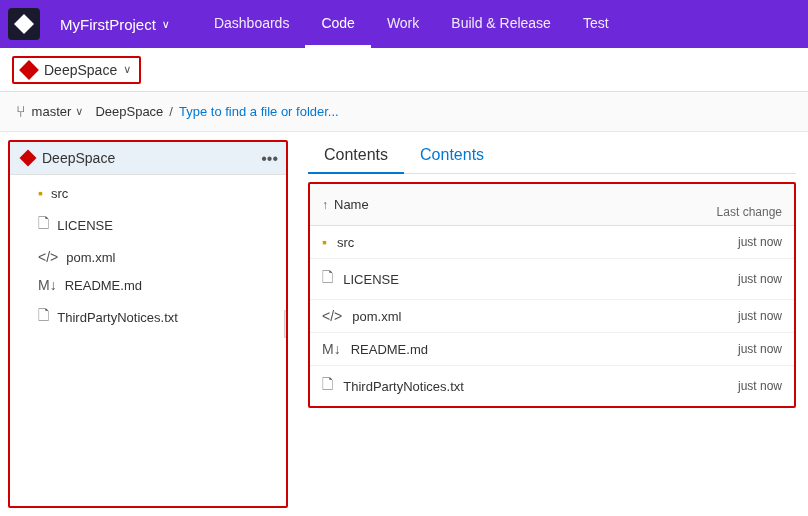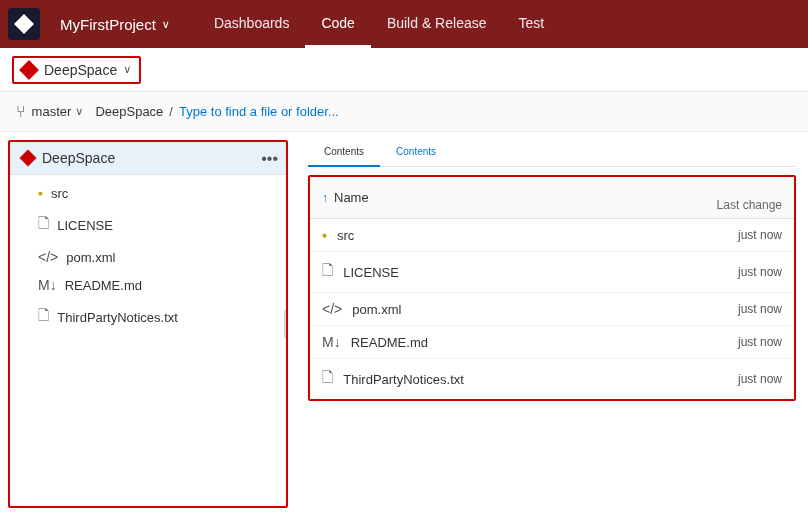--- a/index.html
+++ b/index.html
@@ -1,20 +1,20 @@
 <!DOCTYPE html>
 <html><head>
   <meta charset="utf-8">
   <style>
     * { box-sizing: border-box; margin: 0; padding: 0; }
     body { font-family: 'Segoe UI', Arial, sans-serif; font-size: 14px; background: #fff; width: 808px; height: 516px; overflow: hidden; }
 
     
     .top-nav {
-      background: #7f1d1d;
+      background: #6d28d9;
       display: flex;
       align-items: center;
       height: 48px;
       padding: 0 8px;
       color: #fff;
     }
     .top-nav .logo {
       width: 32px; height: 32px;
       background: #1a1a2e;
       border-radius: 4px;
@@ -223,21 +223,21 @@
     }
     .panel-tabs {
       display: flex;
       align-items: center;
       border-bottom: 1px solid #e0e0e0;
       margin-bottom: 8px;
     }
     .panel-tab {
       padding: 6px 16px 8px;
       cursor: pointer;
-      font-size: 10px;
+      font-size: 16px;
       color: #0078d4;
       border-bottom: 2px solid transparent;
       margin-bottom: -1px;
     }
     .panel-tab.active {
       color: #333;
       border-bottom: 2px solid #0078d4;
       font-weight: 500;
     }
 
@@ -281,20 +281,23 @@
     <span class="chevron">∨</span>
   </div>
   <div class="top-nav-items">
     <div class="top-nav-item">
       <span>Dashboards</span>
     </div>
     <div class="top-nav-item active">
       <span>Code</span>
     </div>
     <div class="top-nav-item">
+      <span>Work</span>
+    </div>
+    <div class="top-nav-item">
       <span>Build &amp; Release</span>
     </div>
     <div class="top-nav-item">
       <span>Test</span>
     </div>
   </div>
 </div>
 
 <div class="sub-nav">
   <div class="repo-selector">

